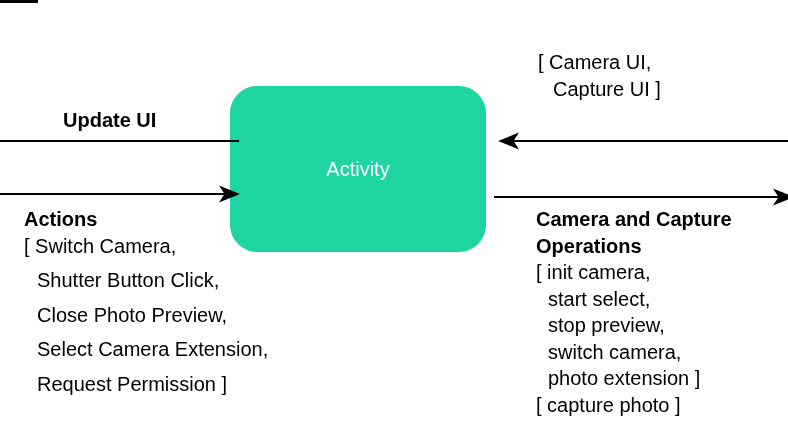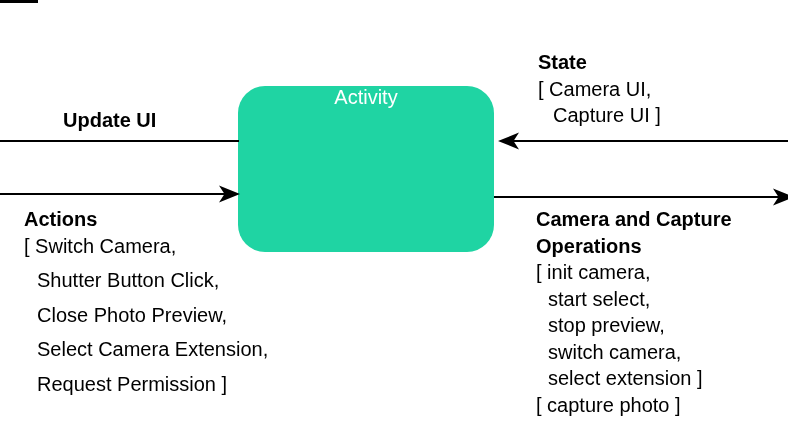--- a/index.html
+++ b/index.html
@@ -16,24 +16,24 @@
     background:var(--bg-color);
     overflow:hidden;
     font-family:"Liberation Sans","DejaVu Sans",sans-serif;
     color:var(--text-color);
   }
   .crop-bar{
     position:absolute;left:0;top:0;width:38px;height:3px;
     background:var(--line-color);
   }
   .activity-box{
-    position:absolute;left:238px;top:86px;width:256px;height:166px;
+    position:absolute;left:230px;top:86px;width:256px;height:166px;
     background:var(--activity-fill);
     border-radius:27px;
-    display:flex;align-items:flex-start;justify-content:center;
+    display:flex;align-items:center;justify-content:center;
   }
   .activity-label{
     color:var(--activity-text);
     font-size:20px;
     font-weight:normal;
   }
   svg.wires{
     position:absolute;left:0;top:0;width:788px;height:444px;
     pointer-events:none;
   }
@@ -80,29 +80,28 @@
   <div class="tblock" style="left:24px;top:206px;">
     <div class="bold">Actions</div>
     <div>[ Switch Camera,</div>
     <div class="ind13">Shutter Button Click,</div>
     <div class="ind13">Close Photo Preview,</div>
     <div class="ind13">Select Camera Extension,</div>
     <div class="ind13">Request Permission ]</div>
   </div>
 
   <div class="tblock" style="left:538px;top:49px;">
-    <div class="bold">State</div>
     <div>[ Camera UI,</div>
     <div class="ind15">Capture UI ]</div>
   </div>
 
   <div class="tblock" style="left:536px;top:206px;">
     <div class="bold">Camera and Capture</div>
     <div class="bold">Operations</div>
     <div>[ init camera,</div>
     <div class="ind12">start select,</div>
     <div class="ind12">stop preview,</div>
     <div class="ind12">switch camera,</div>
-    <div class="ind12">select extension ]</div>
+    <div class="ind12">photo extension ]</div>
     <div>[ capture photo ]</div>
   </div>
 
 </div>
 
 </body></html>

